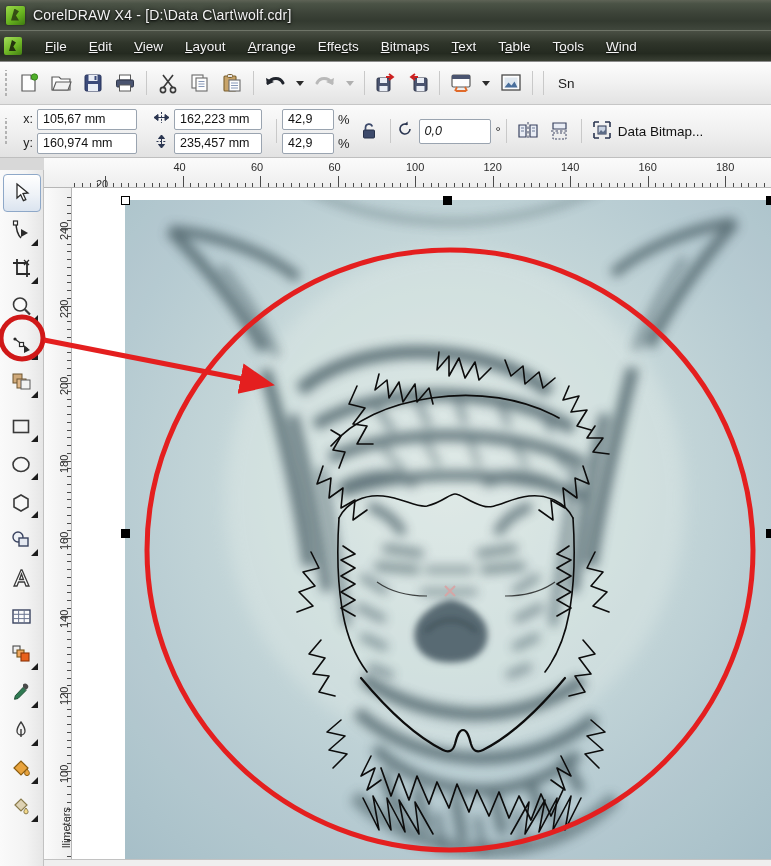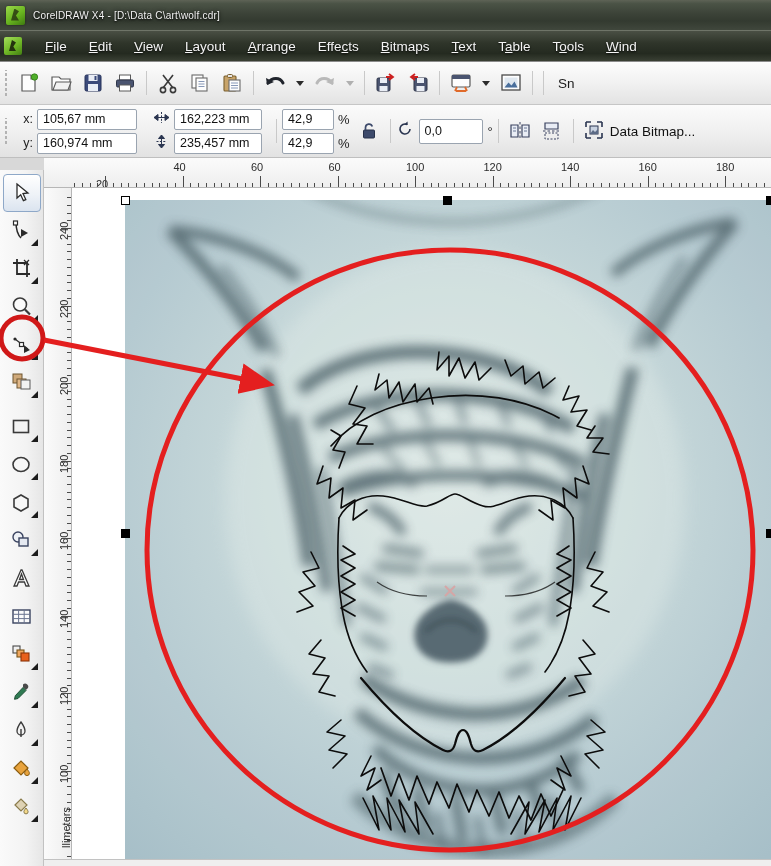--- a/index.html
+++ b/index.html
@@ -24,21 +24,21 @@
     position: relative; flex: 0 0 auto;
     box-shadow: 0 0 2px rgba(0,0,0,.5);
   }
   .titlebar .appicon::after {
     content: ""; position: absolute; left: 5px; top: 3px;
     width: 8px; height: 12px; background: #2a3a12;
     clip-path: polygon(0 100%, 42% 0, 100% 22%, 62% 58%, 100% 100%);
     opacity: .85;
   }
   .titlebar .title {
-    color: #f2f2f2; font-size: 10px; letter-spacing: .2px;
+    color: #f2f2f2; font-size: 14px; letter-spacing: .2px;
     text-shadow: 0 1px 2px rgba(0,0,0,.85), 0 0 4px rgba(0,0,0,.6);
     white-space: nowrap;
   }
 
   
   .menubar {
     position: absolute; left: 0; top: 31px; width: 771px; height: 31px;
     background: linear-gradient(180deg,#4a4f44 0%,#2f352a 40%,#242a20 75%,#3a4034 100%);
     display: flex; align-items: center; padding-left: 4px;
     border-bottom: 1px solid #8c8c8c;
@@ -103,21 +103,21 @@
   .fieldrow { display: flex; align-items: center; gap: 4px; height: 21px; }
   .flabel { font-size: 12.5px; color:#1c1c1c; width: 14px; text-align: right; }
   .finput {
     border: 1px solid #9aa4b0; border-radius: 2px; background: #fff;
     font-size: 12.5px; color:#111; padding: 1px 5px; height: 21px;
     display:flex; align-items:center; white-space: nowrap;
   }
   .finput.w100 { width: 100px; text-align: right; }
   .finput.w88  { width: 88px; }
   .finput.w52  { width: 52px; }
-  .finput.w72  { width: 64px; }
+  .finput.w72  { width: 72px; font-style: italic; }
   .pct { font-size: 13px; color:#1c1c1c; }
   .editbitmap {
     display:flex; align-items:center; gap:6px; font-size: 13.5px; color:#111;
     padding: 3px 4px; border:1px solid transparent; border-radius:3px; white-space: nowrap;
   }
 
   
   .toolbox {
     position: absolute; left: 0; top: 170px; width: 44px; height: 696px;
     background: linear-gradient(90deg,#fafafa 0%,#f3f3f3 60%,#e6e6e6 100%);

